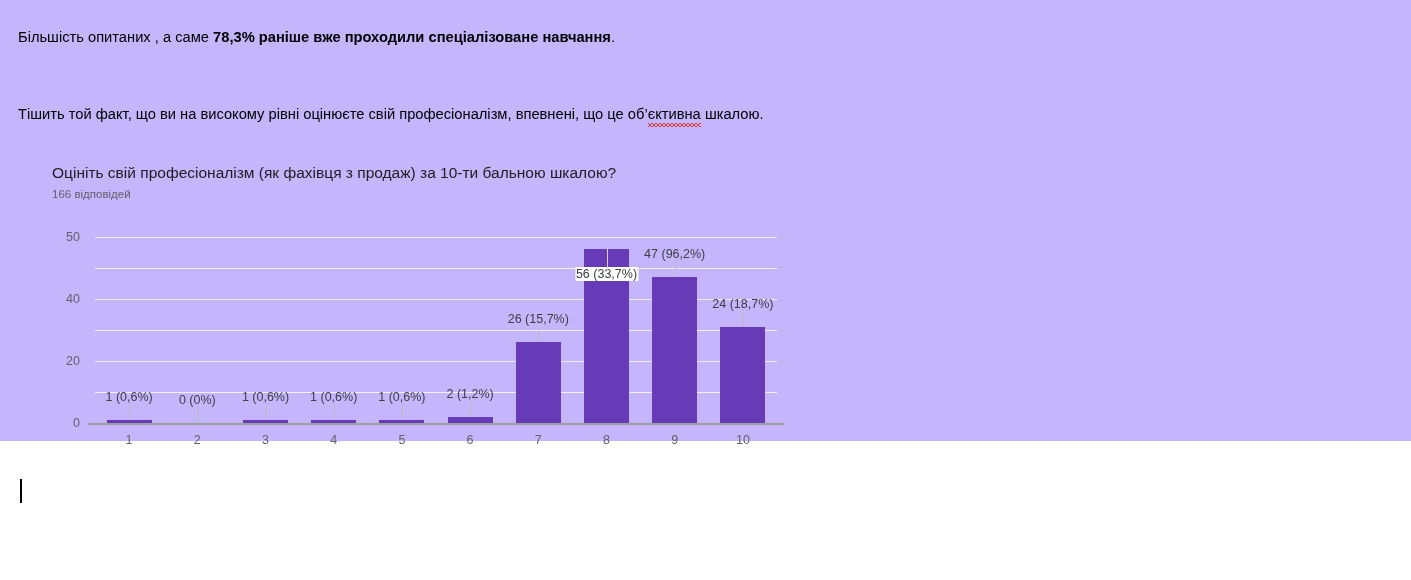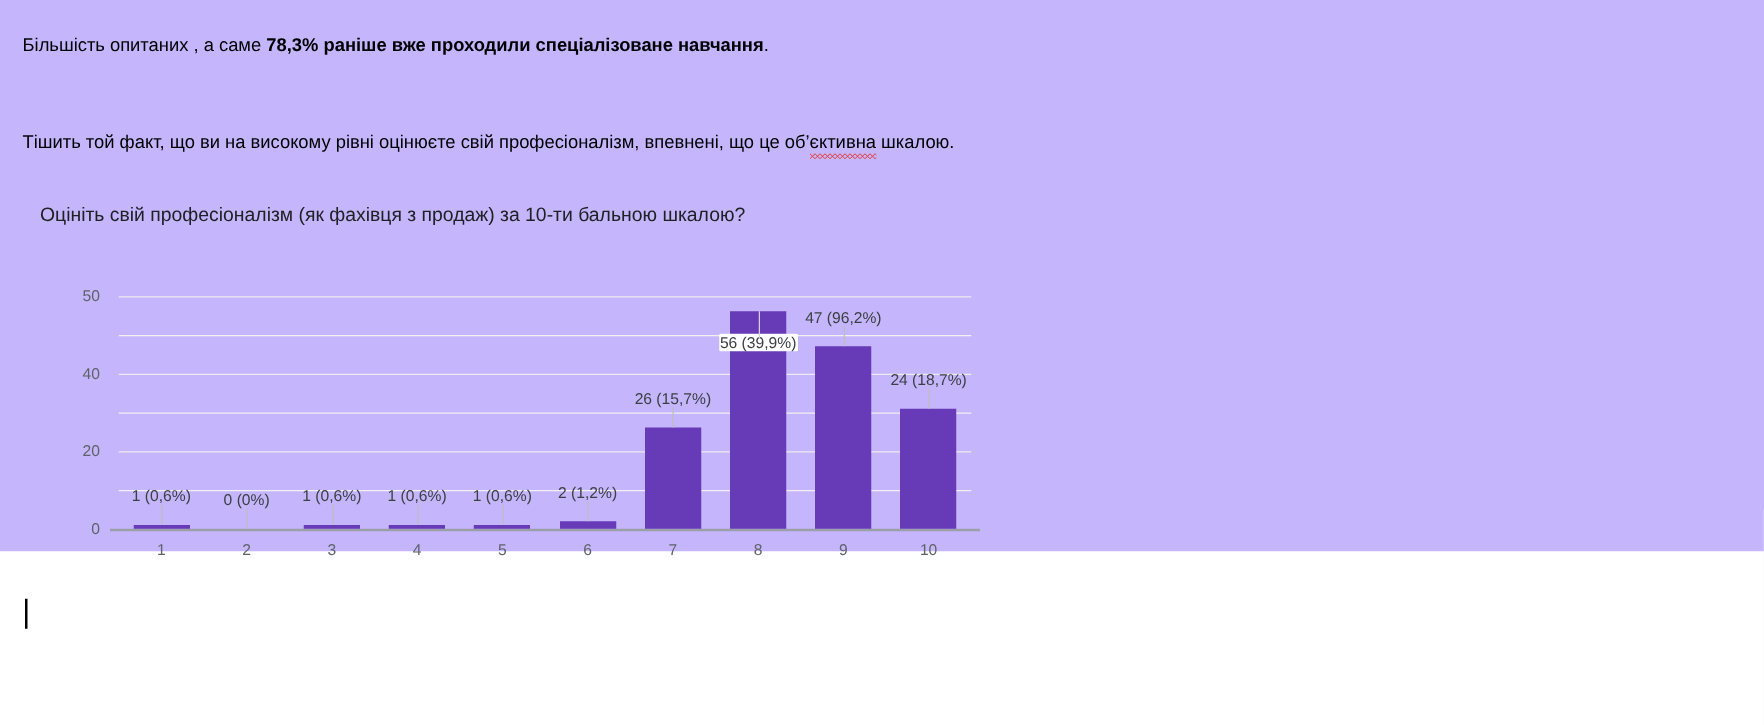--- a/index.html
+++ b/index.html
@@ -54,21 +54,21 @@
     background-image:
       linear-gradient(45deg, transparent 45%, #e53935 45%, #e53935 55%, transparent 55%),
       linear-gradient(-45deg, transparent 45%, #e53935 45%, #e53935 55%, transparent 55%);
     background-size: 4px 4px;
     background-repeat: repeat-x;
   }
 
   
   #chart-block {
     position: absolute;
-    left: 32px;
+    left: 52px;
     top: 163px;
     width: 760px;
   }
   #chart-title {
     font-size: 15.5px;
     color: #202124;
     line-height: 20px;
     white-space: nowrap;
   }
   #chart-subtitle {
@@ -165,20 +165,21 @@
 <body>
 
 <div class="doc-page">
 
   <div class="para" id="para1"><span>Більшість опитаних , а саме </span><span class="bold-run">78,3% раніше вже проходили спеціалізоване навчання</span><span>.</span></div>
 
   <div class="para" id="para2"><span>Тішить той факт, що ви на високому рівні оцінюєте свій професіоналізм, впевнені, що це об’</span><span class="spell">єктивна</span><span> шкалою.</span></div>
 
   <div id="chart-block">
     <div id="chart-title">Оцініть свій професіоналізм (як фахівця з продаж) за 10-ти  бальною шкалою?</div>
+    <div id="chart-subtitle">166 відповідей</div>
   </div>
 
   <div id="plot-wrap">
     <div id="y-axis">
         <div class="axis-label" style="left: 40px; top: 192px;">0</div>
         <div class="axis-label" style="left: 40px; top: 130px;">20</div>
         <div class="axis-label" style="left: 40px; top: 68px;">40</div>
         <div class="axis-label" style="left: 40px; top: 6px;">50</div>
       </div>
     <div id="plot-area">
@@ -216,21 +217,21 @@
       <div class="bar" style="left: 379.4px; width: 45px; height: 3.1px; bottom: 0px; position: absolute; top: 194.9px; background: rgb(103, 58, 183);"></div>
       <div class="leader" style="left: 401.9px; top: 178.9px; height: 16px;"></div>
       <div class="bar-label" style="left: 401.9px; top: 164.9px;">1 (0,6%)</div>
       <div class="bar" style="left: 447.6px; width: 45px; height: 6.2px; bottom: 0px; position: absolute; top: 191.8px; background: rgb(103, 58, 183);"></div>
       <div class="leader" style="left: 470.1px; top: 175.8px; height: 16px;"></div>
       <div class="bar-label" style="left: 470.1px; top: 161.8px;">2 (1,2%)</div>
       <div class="bar" style="left: 515.8px; width: 45px; height: 80.6px; bottom: 0px; position: absolute; top: 117.4px; background: rgb(103, 58, 183);"></div>
       <div class="leader" style="left: 538.3px; top: 101.4px; height: 16px;"></div>
       <div class="bar-label" style="left: 538.3px; top: 87.4px;">26 (15,7%)</div>
       <div class="bar" style="left: 584px; width: 45px; height: 173.6px; bottom: 0px; position: absolute; top: 24.4px; background: rgb(103, 58, 183);"></div>
-      <div class="bar-label overlay" style="left: 606.5px; top: 42.4px;">56 (39,9%)</div>
+      <div class="bar-label overlay" style="left: 606.5px; top: 42.4px;">56 (33,7%)</div>
       <div class="leader" style="left: 606.5px; top: 24.4px; height: 22px; background: rgb(216, 208, 234);"></div>
       <div class="bar" style="left: 652.2px; width: 45px; height: 145.7px; bottom: 0px; position: absolute; top: 52.3px; background: rgb(103, 58, 183);"></div>
       <div class="leader" style="left: 674.7px; top: 36.3px; height: 16px;"></div>
       <div class="bar-label" style="left: 674.7px; top: 22.3px;">47 (96,2%)</div>
       <div class="bar" style="left: 720.4px; width: 45px; height: 96.1px; bottom: 0px; position: absolute; top: 101.9px; background: rgb(103, 58, 183);"></div>
       <div class="leader" style="left: 742.9px; top: 85.9px; height: 16px;"></div>
       <div class="bar-label" style="left: 742.9px; top: 71.9px;">24 (18,7%)</div>
     </div>
 
   <div id="caret"></div>

